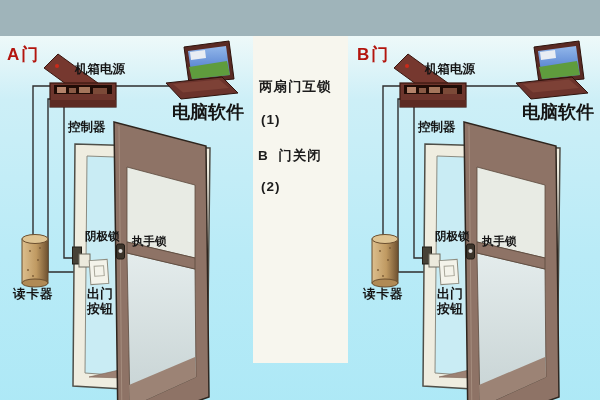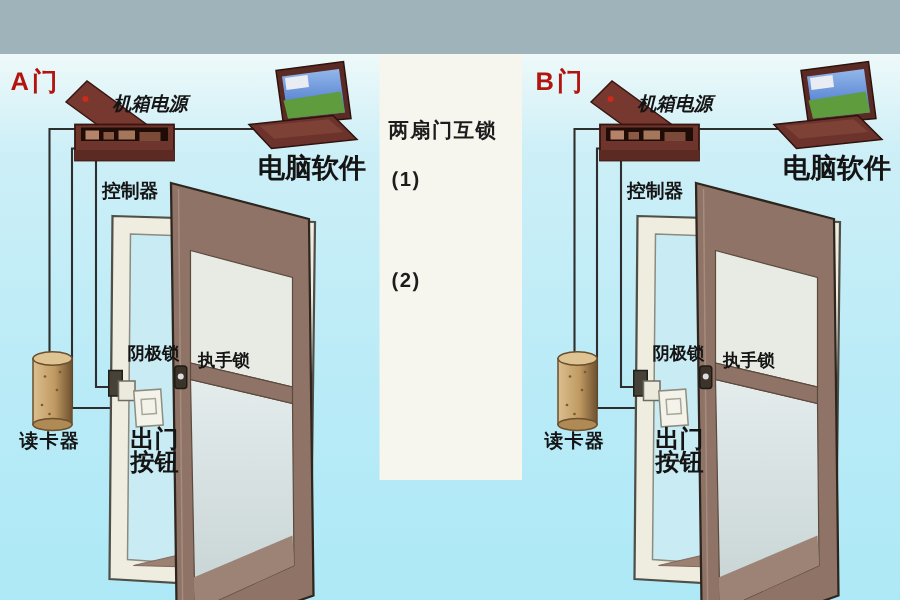--- a/index.html
+++ b/index.html
@@ -7,28 +7,28 @@
     position:relative;width:600px;height:400px;overflow:hidden;
     background:linear-gradient(180deg,#eef9f9 0%,#cdeff7 16%,#b9ebf7 55%,#abe8f6 100%);
     font-family:"Liberation Sans","DejaVu Sans",sans-serif;
     margin-top:36px;
   }
   .bottom-band{position:absolute;left:0;bottom:0;width:600px;height:5px;background:#dde6e8;}
   .panel{position:absolute;top:0;width:255px;height:400px;}
   .panel svg.unit{position:absolute;left:0;top:0;}
   .lbl{position:absolute;color:#141414;font-weight:700;white-space:pre;line-height:1.15;}
   .l-door{left:7px;top:9px;font-size:17px;color:#b3150e;letter-spacing:2px;}
-  .l-power{left:75px;top:26px;font-size:12.5px;font-style:italic;}
+  .l-power{left:75px;top:26px;font-size:12.5px;}
   .l-soft{left:172px;top:66px;font-size:18px;}
   .l-ctrl{left:68px;top:84px;font-size:12.5px;}
   .l-cathode{left:85px;top:194px;font-size:11.5px;}
   .l-handle{left:132px;top:199px;font-size:11.5px;}
   .l-reader{left:13px;top:251px;font-size:12.5px;letter-spacing:1px;}
-  .l-exit{left:87px;top:250px;font-size:16px;line-height:15px;}
-  .strip{position:absolute;left:253px;top:0;width:95px;height:284px;background:#f7f6ee;text-align:center;}
+  .l-exit{left:87px;top:250px;font-size:13px;line-height:15px;}
+  .strip{position:absolute;left:253px;top:0;width:95px;height:327px;background:#f7f6ee;text-align:center;}
   .ctext{position:absolute;color:#1c1c1c;font-weight:600;font-size:13.5px;letter-spacing:1px;white-space:pre;}
   .c-title{left:6px;top:42px;}
   .c-1no{left:8px;top:76px;}
   .c-1l1{left:5px;top:94px;}
   .c-1l2{left:5px;top:111px;}
   .c-2no{left:8px;top:143px;}
   .c-2l1{left:5px;top:178px;}
   .c-2l2{left:5px;top:195px;}
 </style>
 </head>
@@ -135,20 +135,21 @@
     <div class="lbl l-ctrl">控制器</div>
     <div class="lbl l-cathode">阴极锁</div>
     <div class="lbl l-handle">执手锁</div>
     <div class="lbl l-reader">读卡器</div>
     <div class="lbl l-exit"><span>出门</span><br><span>按钮</span></div>
   </div>
 
   <div class="strip">
     <div class="ctext c-title">两扇门互锁</div>
     <div class="ctext c-1no">(1)</div>
+    <div class="ctext c-1l2">B  门关闭</div>
     <div class="ctext c-2no">(2)</div>
   </div>
 
   <div class="panel" style="left:350px">
     <svg class="unit" viewBox="0 0 255 400" width="255" height="400">
       <use href="#unit" xlink:href="#unit"></use>
     </svg>
     <div class="lbl l-door">B门</div>
     <div class="lbl l-power">机箱电源</div>
     <div class="lbl l-soft">电脑软件</div>

